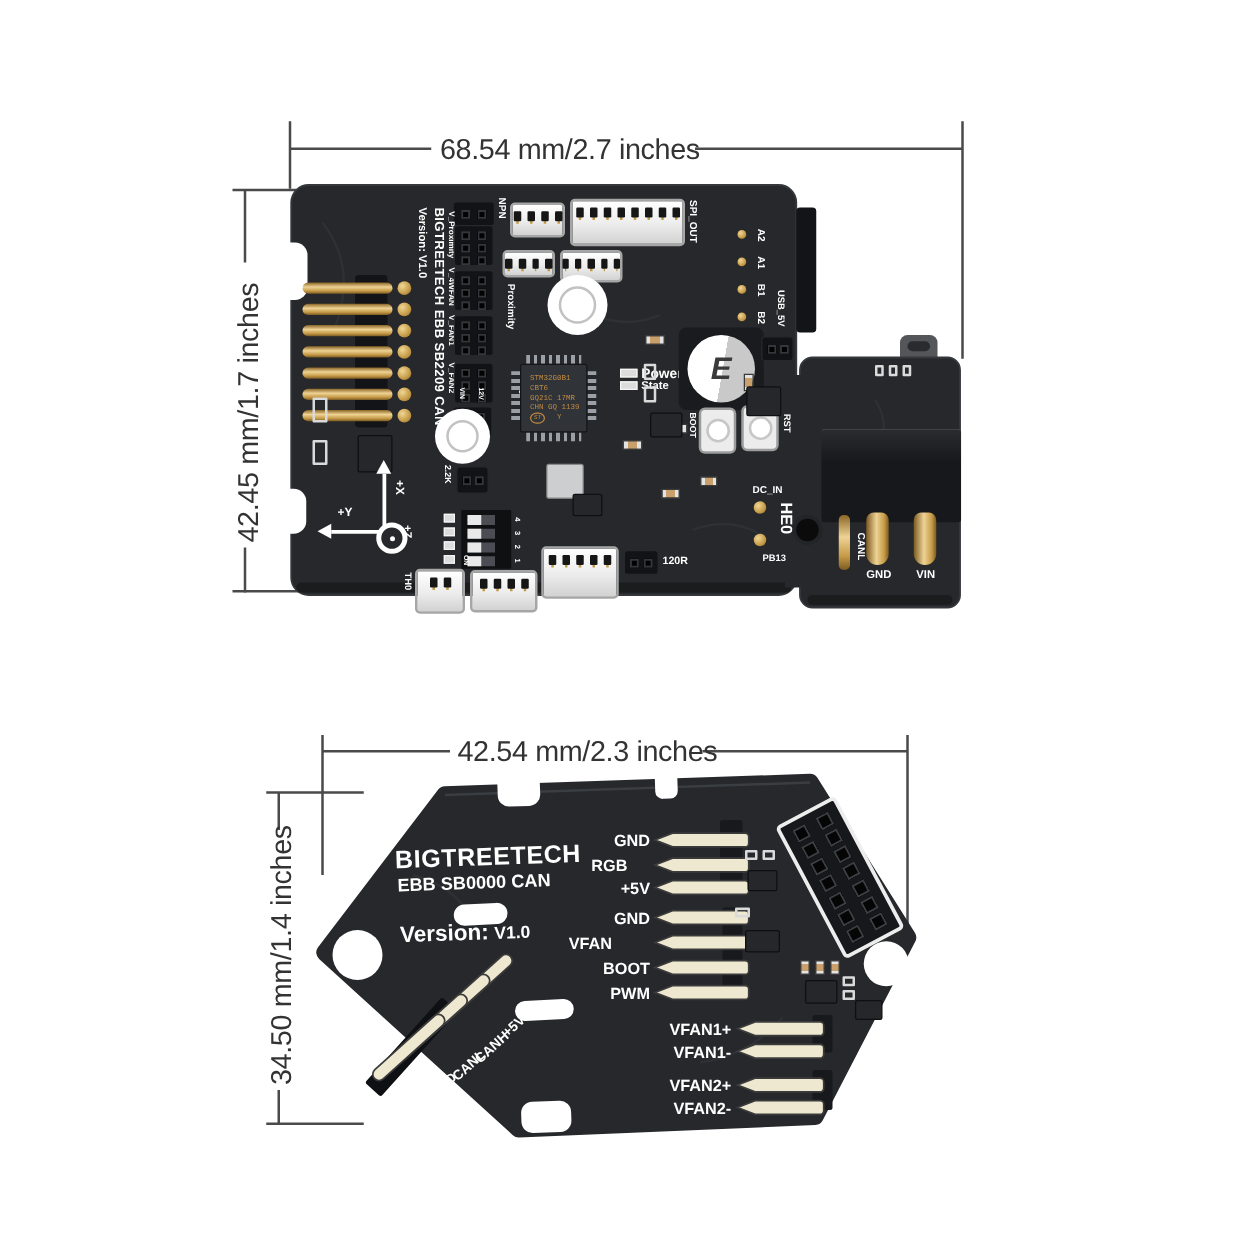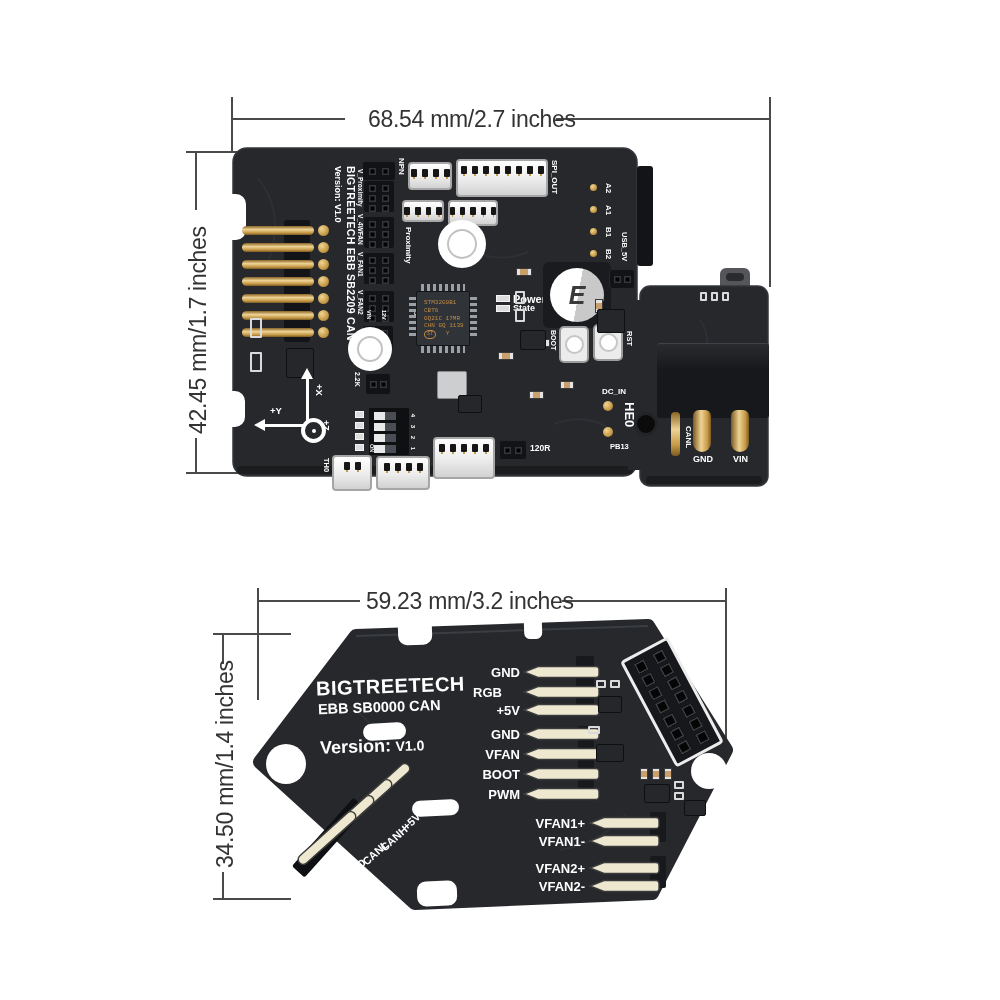--- a/index.html
+++ b/index.html
@@ -82,21 +82,21 @@
 </head>
 <body>
 
 <div class="stage">
 
   <div>
     <div class="dl" style="left:232px;top:118px;width:113px;height:2px;"></div>
     <div class="dl" style="left:556px;top:118px;width:214px;height:2px;"></div>
     <div class="dl" style="left:231px;top:97px;width:2px;height:54px;"></div>
     <div class="dl" style="left:769px;top:97px;width:2px;height:190px;"></div>
-    <div class="dimtext" style="left:352px;top:106px;margin-left:16px;">68.54 mm/2.7 inches</div>
+    <div class="dimtext" style="left:352px;top:106px;">68.54 mm/2.7 inches</div>
   </div>
 
   <div>
     <div class="dl" style="left:195px;top:152px;width:2px;height:58px;"></div>
     <div class="dl" style="left:195px;top:438px;width:2px;height:36px;"></div>
     <div class="dl" style="left:186px;top:151px;width:82px;height:2px;"></div>
     <div class="dl" style="left:186px;top:472px;width:82px;height:2px;"></div>
     <div class="dimtext vm90" style="left:185px;top:434px;">42.45 mm/1.7 inches</div>
   </div>
 
@@ -380,21 +380,21 @@
   <div class="op" style="left:515px;top:309px;width:10px;height:13px;"></div>
   <div class="op" style="left:700px;top:292px;width:7px;height:9px;"></div>
   <div class="op" style="left:711px;top:292px;width:7px;height:9px;"></div>
   <div class="op" style="left:722px;top:292px;width:7px;height:9px;"></div>
 
   <div>
     <div class="dl" style="left:258px;top:600px;width:102px;height:2px;"></div>
     <div class="dl" style="left:562px;top:600px;width:164px;height:2px;"></div>
     <div class="dl" style="left:257px;top:588px;width:2px;height:112px;"></div>
     <div class="dl" style="left:725px;top:588px;width:2px;height:160px;"></div>
-    <div class="dimtext" style="left:366px;top:588px;">59.23 mm/3.2 inches</div>
+    <div class="dimtext" style="left:366px;top:588px;">42.54 mm/2.3 inches</div>
   </div>
   <div>
     <div class="dl" style="left:222px;top:634px;width:2px;height:30px;"></div>
     <div class="dl" style="left:222px;top:872px;width:2px;height:28px;"></div>
     <div class="dl" style="left:213px;top:633px;width:78px;height:2px;"></div>
     <div class="dl" style="left:213px;top:898px;width:78px;height:2px;"></div>
     <div class="dimtext vm90" style="left:212px;top:868px;">34.50 mm/1.4 inches</div>
   </div>
 
   <svg class="abs" style="left:245px;top:610px;" width="500 " height="310" viewBox="245 610 500 310">
@@ -449,21 +449,21 @@
   <div class="wlab" style="left:318px;top:700px;font-size:14.5px;transform:rotate(-2deg);">EBB SB0000 CAN</div>
   <div class="abs" style="left:320px;top:736px;color:#fff;transform:rotate(-2deg);white-space:nowrap;">
     <span style="font-size:18px;font-weight:700;">Version:</span>
     <span style="font-size:14px;font-weight:700;">V1.0</span>
   </div>
 
   <span class="wlab" style="left:455px;top:666px;width:65px;text-align:right;font-size:13px;">GND</span>
   <span class="wlab" style="left:455px;top:686px;width:65px;text-align:center;font-size:13px;">RGB</span>
   <span class="wlab" style="left:455px;top:704px;width:65px;text-align:right;font-size:13px;">+5V</span>
   <span class="wlab" style="left:455px;top:728px;width:65px;text-align:right;font-size:13px;">GND</span>
-  <span class="wlab" style="left:455px;top:748px;width:65px;text-align:right;font-size:13px;">VFAN</span>
+  <span class="wlab" style="left:455px;top:748px;width:65px;font-size:13px;">VFAN</span>
   <span class="wlab" style="left:455px;top:768px;width:65px;text-align:right;font-size:13px;">BOOT</span>
   <span class="wlab" style="left:455px;top:788px;width:65px;text-align:right;font-size:13px;">PWM</span>
   <span class="wlab" style="left:500px;top:817px;width:85px;text-align:right;font-size:13px;">VFAN1+</span>
   <span class="wlab" style="left:500px;top:835px;width:85px;text-align:right;font-size:13px;">VFAN1-</span>
   <span class="wlab" style="left:500px;top:862px;width:85px;text-align:right;font-size:13px;">VFAN2+</span>
   <span class="wlab" style="left:500px;top:880px;width:85px;text-align:right;font-size:13px;">VFAN2-</span>
 
   <span class="lpin-lab" style="left:404px;top:822px;font-size:11px;">+5V</span>
   <span class="lpin-lab" style="left:382px;top:843px;font-size:11px;">CANH</span>
   <span class="lpin-lab" style="left:364px;top:857px;font-size:11px;">CANL</span>

